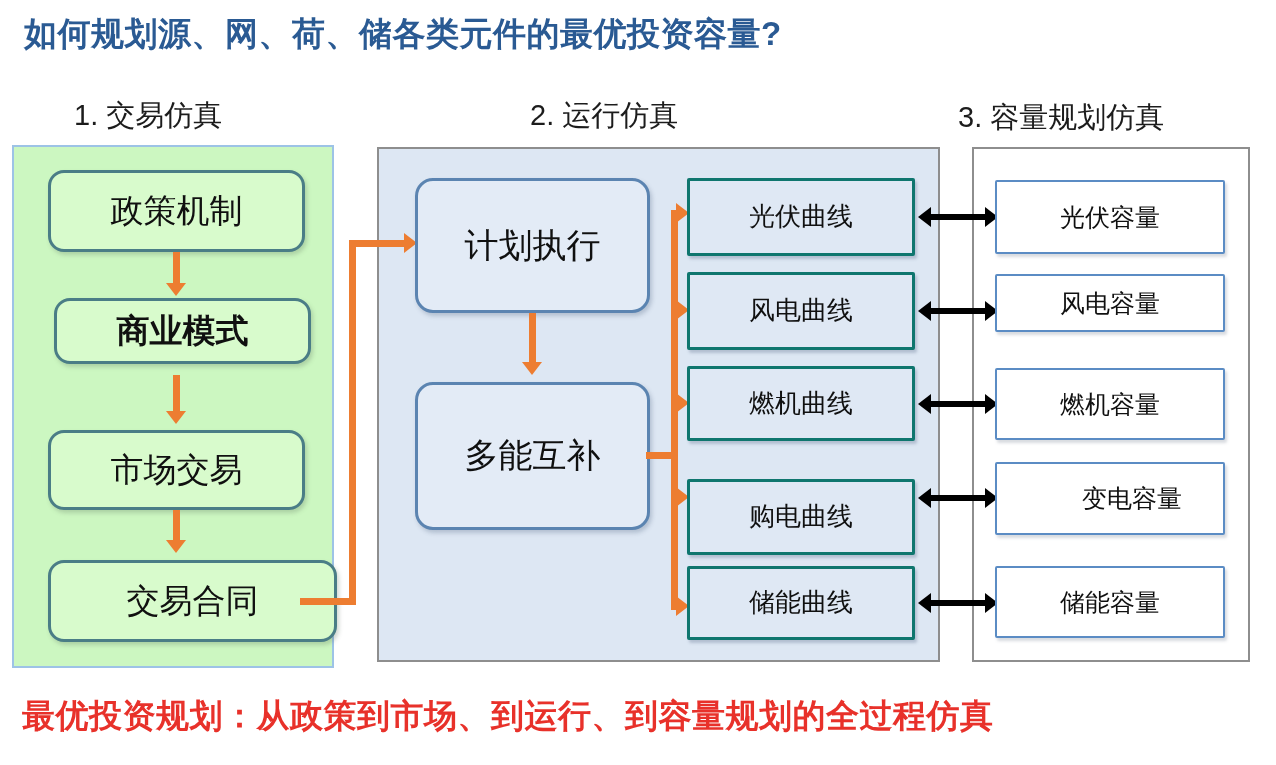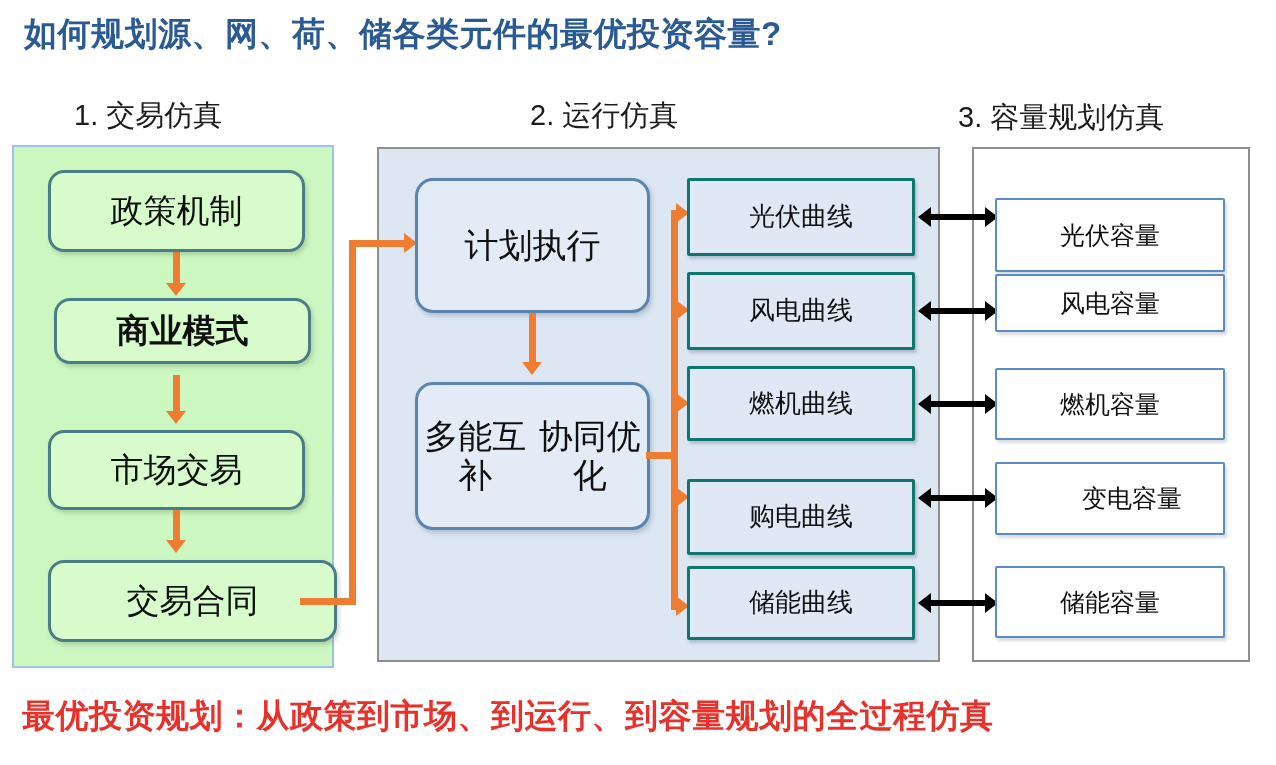--- a/index.html
+++ b/index.html
@@ -192,21 +192,20 @@
 
 <div class="orange-h" style="left:300px; top:598px; width:56px;"></div>
 <div class="orange-v" style="left:349px; top:240px; height:362px;"></div>
 <div class="orange-h" style="left:349px; top:240px; width:62px;"></div>
 <div class="arrow-right" style="left:404px; top:233px;"></div>
 
 <div class="node node-process" style="left:415px; top:178px; width:235px; height:135px;">计划执行</div>
 
 <div class="node node-process" style="left:415px; top:382px; width:235px; height:148px; flex-direction:row;">
   <span>多能互补</span>
-  <span>协同优化</span>
 </div>
 
 <div class="orange-v" style="left:529px; top:313px; height:52px;"></div>
 <div class="arrow-down" style="left:522px; top:362px;"></div>
 
 <div class="orange-h" style="left:646px; top:452px; width:32px;"></div>
 <div class="orange-v" style="left:671px; top:210px; height:400px;"></div>
 
 <div class="orange-h" style="left:671px; top:210px; width:12px;"></div>
 <div class="arrow-right" style="left:676px; top:203px;"></div>
@@ -248,19 +247,19 @@
   <div class="head-l"></div>
   <div class="shaft"></div>
   <div class="head-r"></div>
 </div>
 <div class="dbl-arrow" style="left:918px; top:593px; width:80px;">
   <div class="head-l"></div>
   <div class="shaft"></div>
   <div class="head-r"></div>
 </div>
 
-<div class="node node-capacity" style="left:995px; top:180px; width:230px; height:74px;margin-top:18px;">光伏容量</div>
+<div class="node node-capacity" style="left:995px; top:180px; width:230px; height:74px;">光伏容量</div>
 <div class="node node-capacity" style="left:995px; top:274px; width:230px; height:58px;">风电容量</div>
 <div class="node node-capacity" style="left:995px; top:368px; width:230px; height:72px;">燃机容量</div>
 <div class="node node-capacity" style="left:995px; top:462px; width:230px; height:73px;padding-left:44px;">变电容量</div>
 <div class="node node-capacity" style="left:995px; top:566px; width:230px; height:72px;">储能容量</div>
 
 <div id="bottom-caption">最优投资规划：从政策到市场、到运行、到容量规划的全过程仿真</div>
 
 </body></html>

